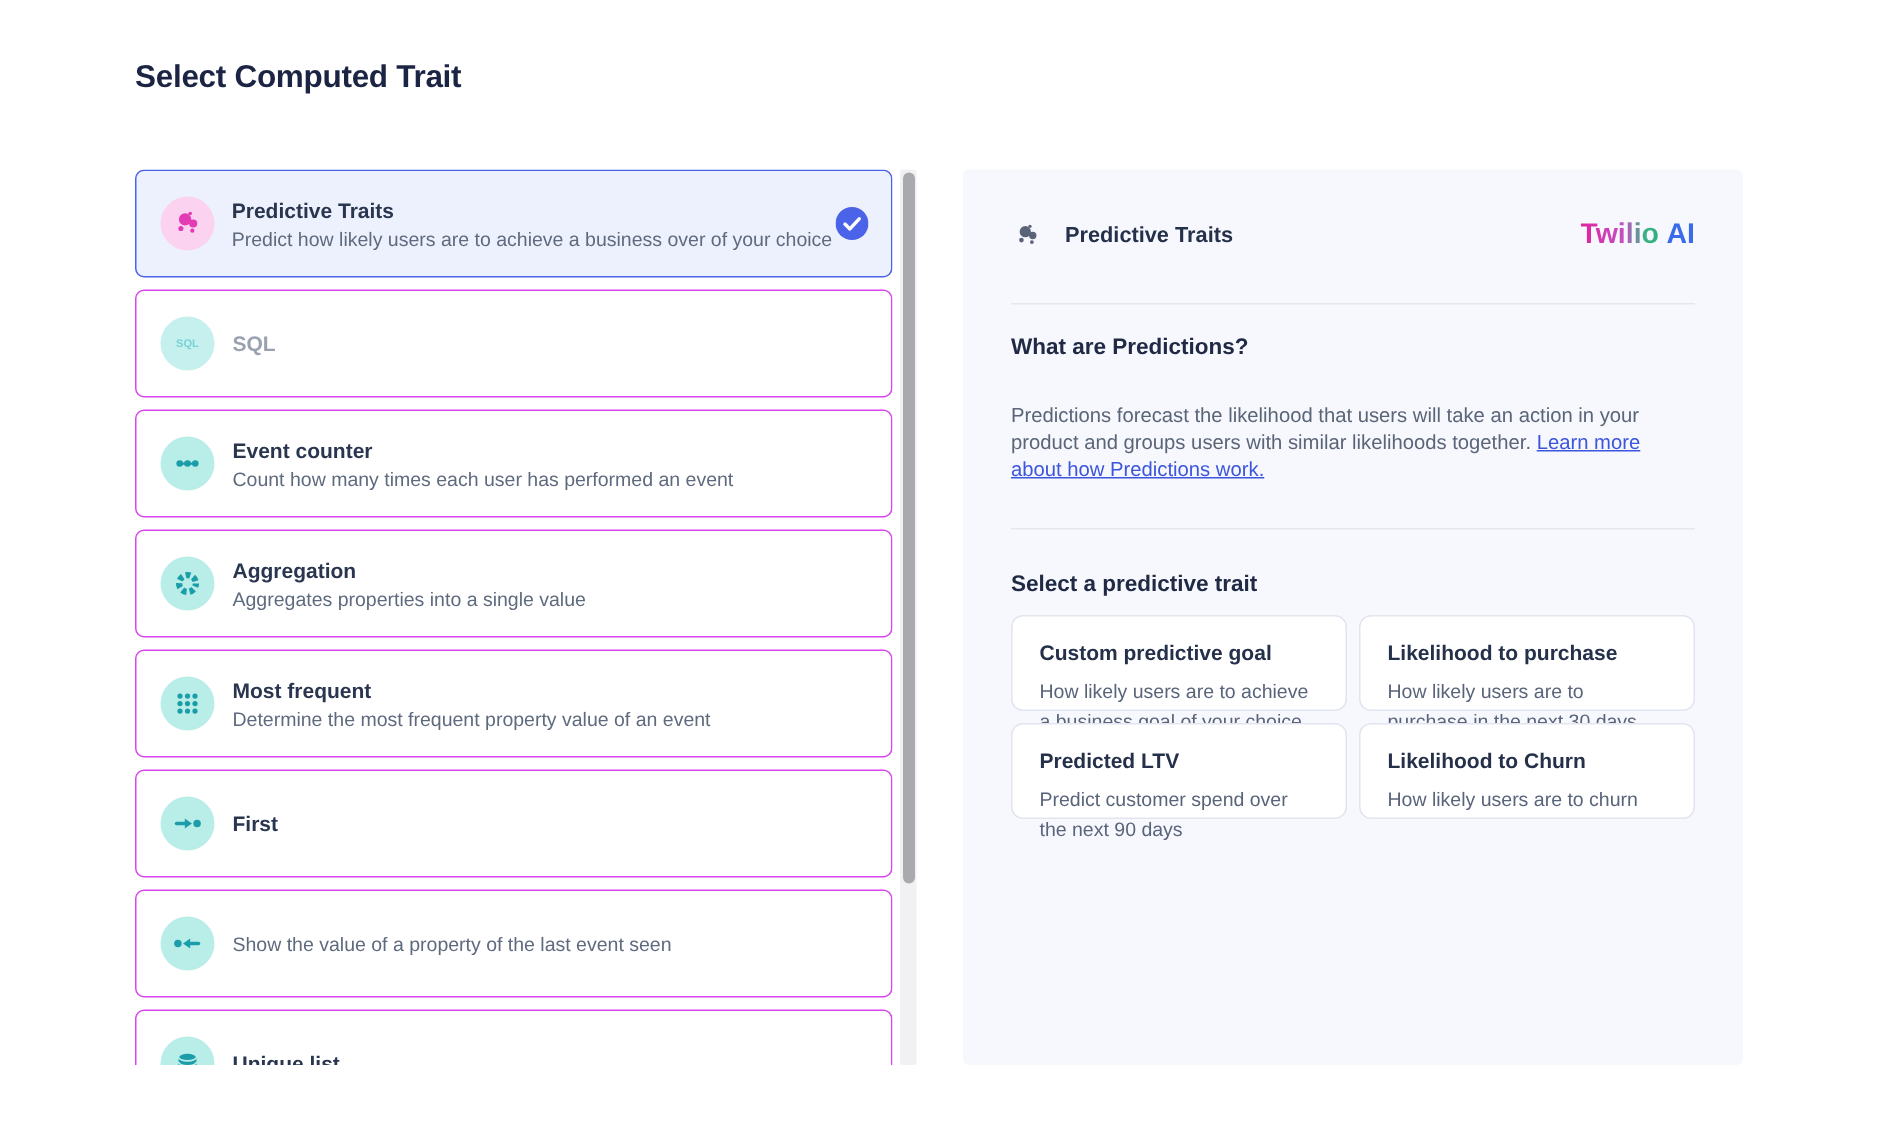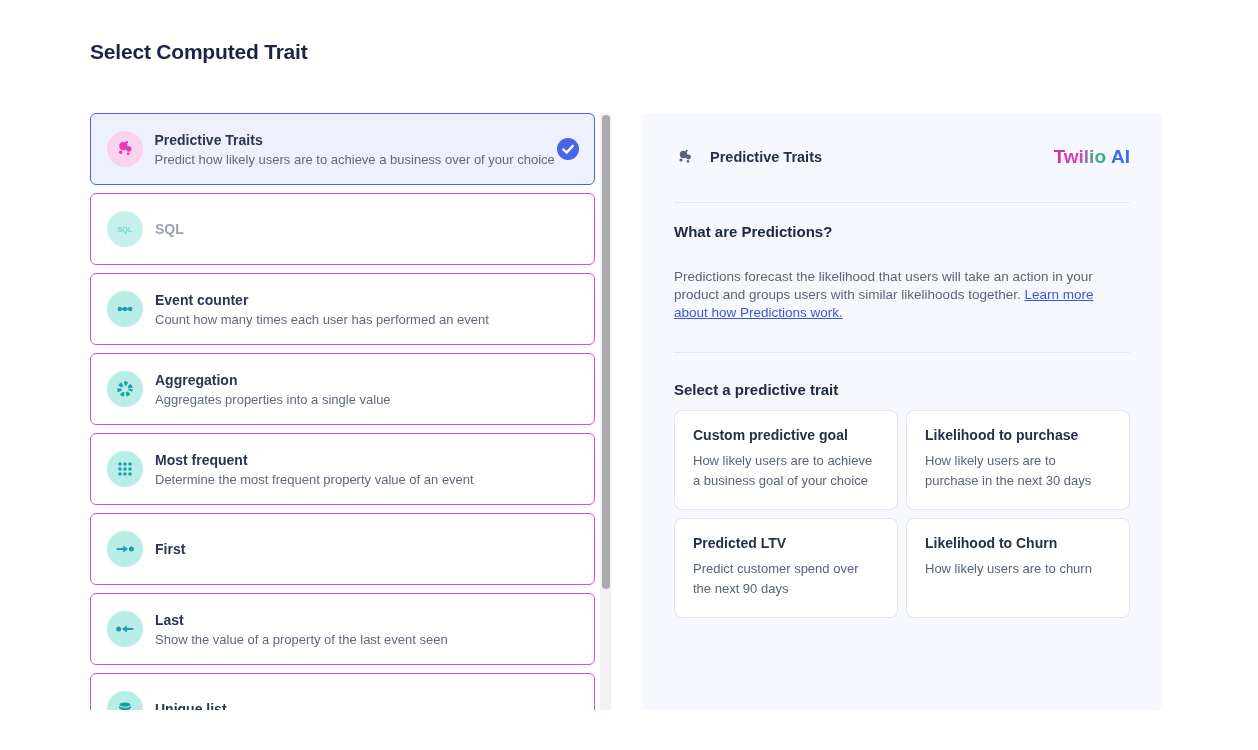--- a/index.html
+++ b/index.html
@@ -81,21 +81,21 @@
   #divider-mid{margin-top:30px}
   .section-heading{font-size:15px;font-weight:600;color:#202a44;margin:19px 0 0;line-height:20px}
   #select-heading{margin-top:27px}
   .about-body{
     font-size:13.5px;line-height:18px;color:#5a6578;margin:26px 0 0;max-width:458px;
   }
   .about-link{color:var(--link);text-decoration:underline;cursor:pointer}
   .cards{display:grid;grid-template-columns:1fr 1fr;gap:8px;margin-top:10px}
   .pt-card{
     background:#fff;border:1px solid #e2e5ef;border-radius:8px;
-    height:100px;padding:17px 18px 0;cursor:pointer;
+    height:64px;padding:17px 18px 0;cursor:pointer;
   }
   .pt-card-title{font-size:14px;font-weight:700;color:var(--navy);line-height:15px}
   .pt-card-desc{font-size:13px;color:#59647a;line-height:20px;margin-top:8px}
 </style>
 </head>
 <body>
 
 <h1 class="page-title">Select Computed Trait</h1>
 
 <div class="list-col" id="trait-list">
@@ -194,21 +194,20 @@
     </div>
     <div class="trait-item">
       <span class="trait-icon">
         <svg viewBox="0 0 24 24" fill="currentColor">
           <circle cx="5.6" cy="12" r="2.5"></circle>
           <path d="M13.8 8.6 L9 12 L13.8 15.4 Z"></path>
           <line x1="13.2" y1="12" x2="19.4" y2="12" stroke="currentColor" stroke-width="2.2" stroke-linecap="round"></line>
         </svg>
       </span>
       <span class="trait-text">
-        <span class="trait-title">Last</span>
         <span class="trait-desc">Show the value of a property of the last event seen</span>
       </span>
     </div>
     <div class="trait-item">
       <span class="trait-icon">
         <svg viewBox="0 0 24 24" fill="currentColor">
           <path d="M6 7.6c0-1.5 2.7-2.6 6-2.6s6 1.1 6 2.6v8.8c0 1.5-2.7 2.6-6 2.6s-6-1.1-6-2.6z"></path>
           <path d="M6 10.9c0 1.5 2.7 2.6 6 2.6s6-1.1 6-2.6" fill="none" stroke="#b9ede8" stroke-width="1.1"></path>
           <path d="M6 14.1c0 1.5 2.7 2.6 6 2.6s6-1.1 6-2.6" fill="none" stroke="#b9ede8" stroke-width="1.1"></path>
           <ellipse cx="12" cy="7.6" rx="6" ry="2.6" stroke="#b9ede8" stroke-width="1.1"></ellipse>

